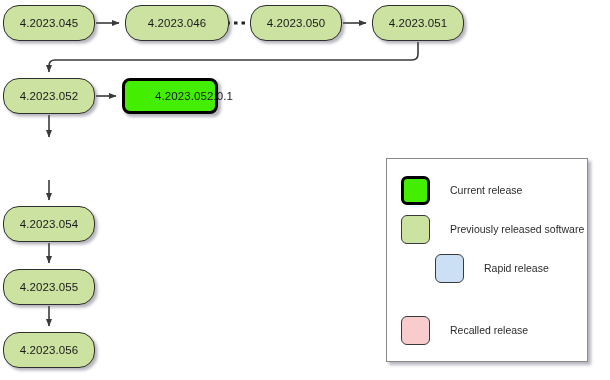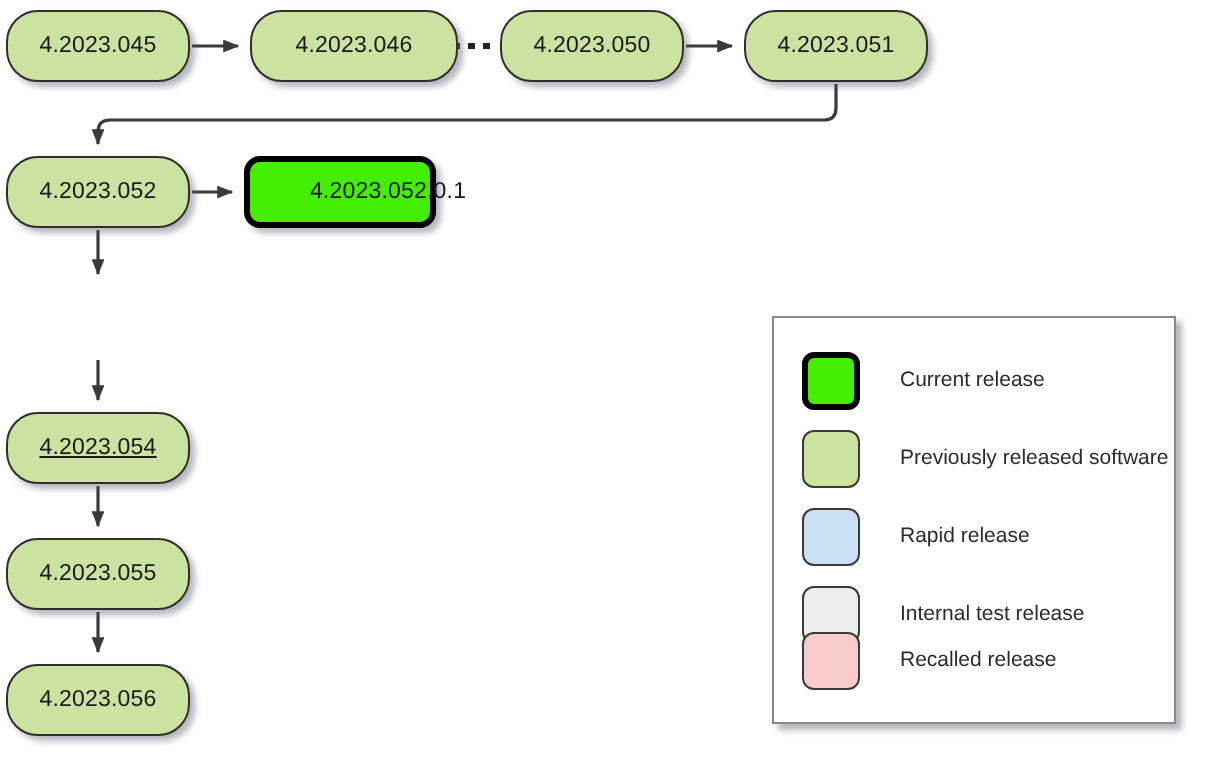--- a/index.html
+++ b/index.html
@@ -111,45 +111,41 @@
   </svg>
 
   <div class="node" style="left:3px;  top:5px;   width:92px; height:36px;">4.2023.045</div>
   <div class="node" style="left:125px; top:5px;  width:104px; height:36px;">4.2023.046</div>
   <div class="node" style="left:250px; top:5px;  width:92px; height:36px;">4.2023.050</div>
   <div class="node" style="left:372px; top:5px;  width:92px; height:36px;">4.2023.051</div>
 
   <div class="node" style="left:3px;  top:78px;  width:92px; height:36px;">4.2023.052</div>
   <div class="node current" style="left:122px; top:78px; width:96px; height:36px;padding-left:48px;">4.2023.052.0.1</div>
 
-  <div class="node" style="left:3px; top:206px; width:92px; height:36px;text-decoration:underline;">4.2023.054</div>
+  <div class="node" style="left:3px; top:206px; width:92px; height:36px;">4.2023.054</div>
   <div class="node" style="left:3px; top:269px; width:92px; height:36px;">4.2023.055</div>
   <div class="node" style="left:3px; top:332px; width:92px; height:36px;">4.2023.056</div>
 
   <div id="legend">
 
     <div class="legend-row" style="top:16px;">
       <span class="swatch current-sw" style="background:#44ee00;"></span>
       <span class="legend-label">Current release</span>
     </div>
 
     <div class="legend-row" style="top:55px;">
       <span class="swatch" style="background:#cbe2a0;"></span>
       <span class="legend-label">Previously released software</span>
     </div>
 
-    <div class="legend-row" style="top:94px;">
+    <div class="legend-row" style="top:94px;margin-left:34px;">
       <span class="swatch" style="background:#cce0f5;"></span>
       <span class="legend-label">Rapid release</span>
     </div>
 
-    <div class="legend-row" style="top:133px;">
-      <span class="swatch" style="background:#ededed;"></span>
-      <span class="legend-label">Internal test release</span>
-    </div>
 
     <div class="legend-row" style="top:156px;">
       <span class="swatch" style="background:#f8cccc;"></span>
       <span class="legend-label">Recalled release</span>
     </div>
 
   </div>
 </div>
 
 </body></html>

